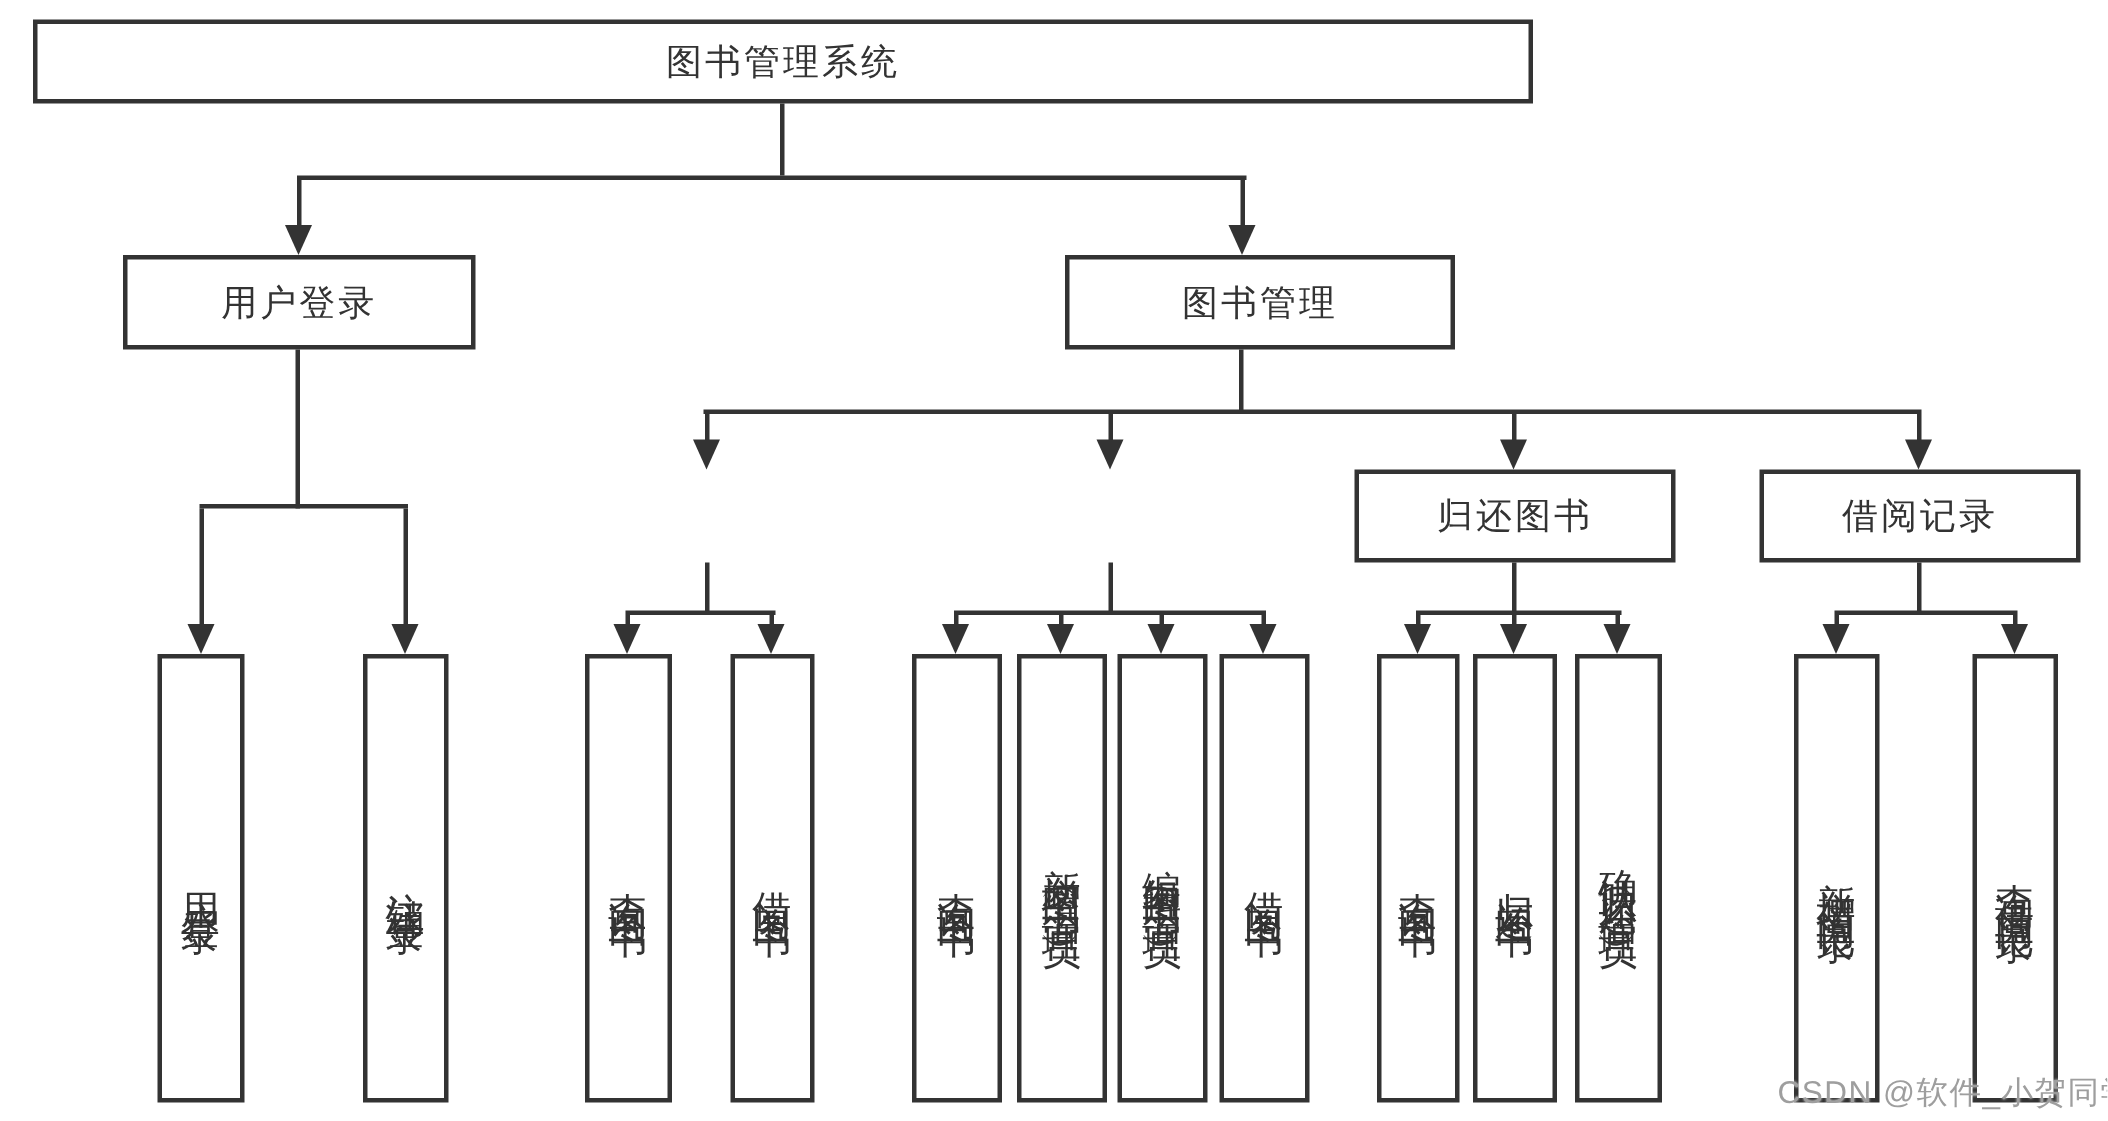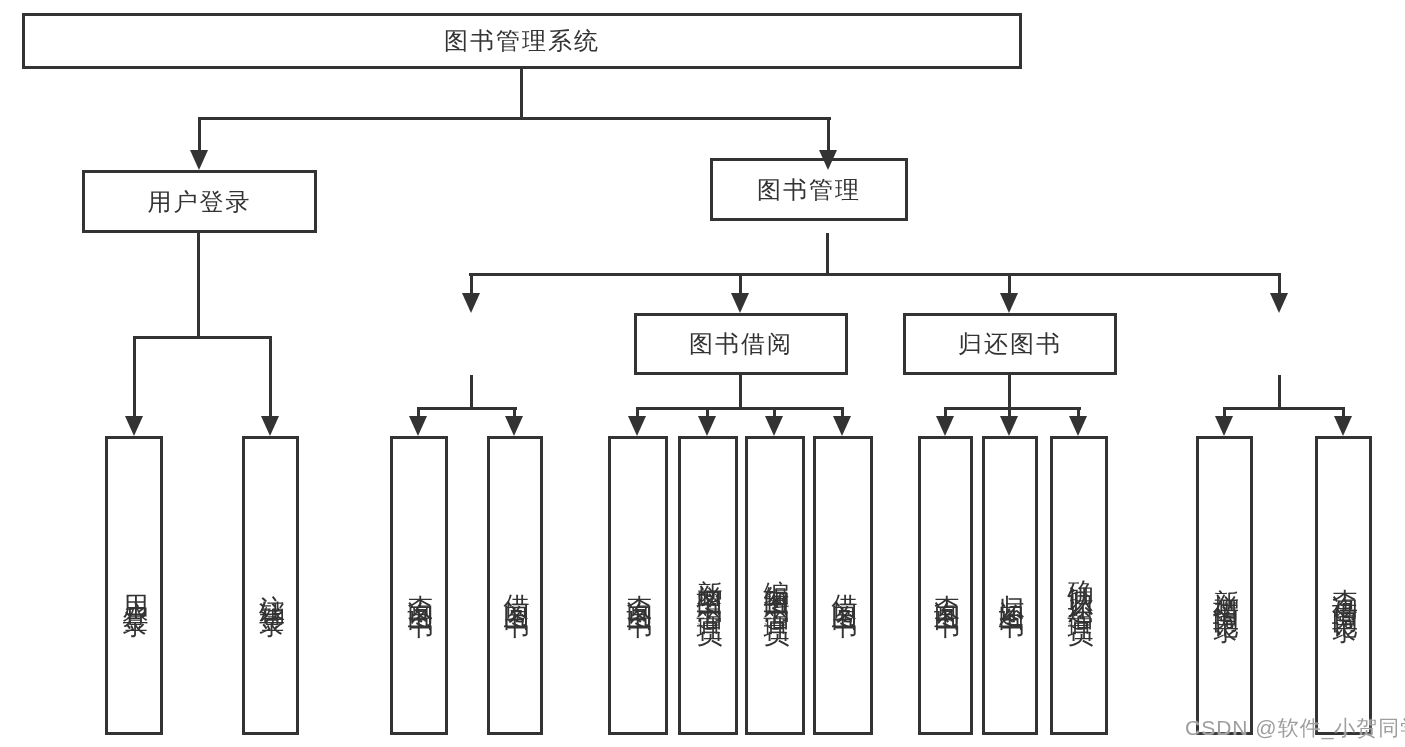--- a/index.html
+++ b/index.html
@@ -8,21 +8,20 @@
   html,body{margin:0;padding:0;background:var(--bg);}
   #canvas{
     position:relative; width:1405px; height:747px; background:var(--bg);
     font-family:"Liberation Sans","DejaVu Sans",sans-serif; color:var(--text);
     overflow:hidden;
   }
   .box{
     position:absolute; box-sizing:border-box; border:3px solid var(--line);
     background:var(--bg); display:flex; align-items:center; justify-content:center;
     color:var(--text);
-    font-family:Liberation Mono, monospace;
   }
   .hbox{ font-size:24px; letter-spacing:2px; white-space:nowrap; }
   .vbox{
     writing-mode:vertical-rl; font-size:26px; letter-spacing:6px;
     line-height:1; text-align:center;
   }
   .v{ position:absolute; width:3px; background:var(--line); }
   .h{ position:absolute; height:3px; background:var(--line); }
   .ar{
     position:absolute; width:0; height:0;
@@ -37,27 +36,27 @@
 </style>
 </head>
 <body>
 
 <div id="canvas">
 
   <div class="box hbox" style="left:22px;top:13px;width:1000px;height:56px">图书管理系统</div>
 
   <div class="box hbox" style="left:82px;top:170px;width:235px;height:63px">用户登录</div>
 
-  <div class="box hbox" style="left:710px;top:158px;width:198px;height:63px">图书管理</div>
+  <div class="box hbox" style="left:710px;top:170px;width:260px;height:63px">图书管理</div>
 
 
-  <div class="box hbox" style="left:634px;top:313px;width:214px;height:62px">图书借阅</div>
 
   <div class="box hbox" style="left:903px;top:313px;width:214px;height:62px">归还图书</div>
 
+  <div class="box hbox" style="left:1173px;top:313px;width:214px;height:62px">借阅记录</div>
 
   <div class="box vbox" style="left:105px;top:436px;width:58px;height:299px">用户登录</div>
 
   <div class="box vbox" style="left:242px;top:436px;width:57px;height:299px">注销登录</div>
 
   <div class="box vbox" style="left:390px;top:436px;width:58px;height:299px">查询图书</div>
 
   <div class="box vbox" style="left:487px;top:436px;width:56px;height:299px">借阅图书</div>
 
   <div class="box vbox" style="left:608px;top:436px;width:60px;height:299px">查询图书</div>

